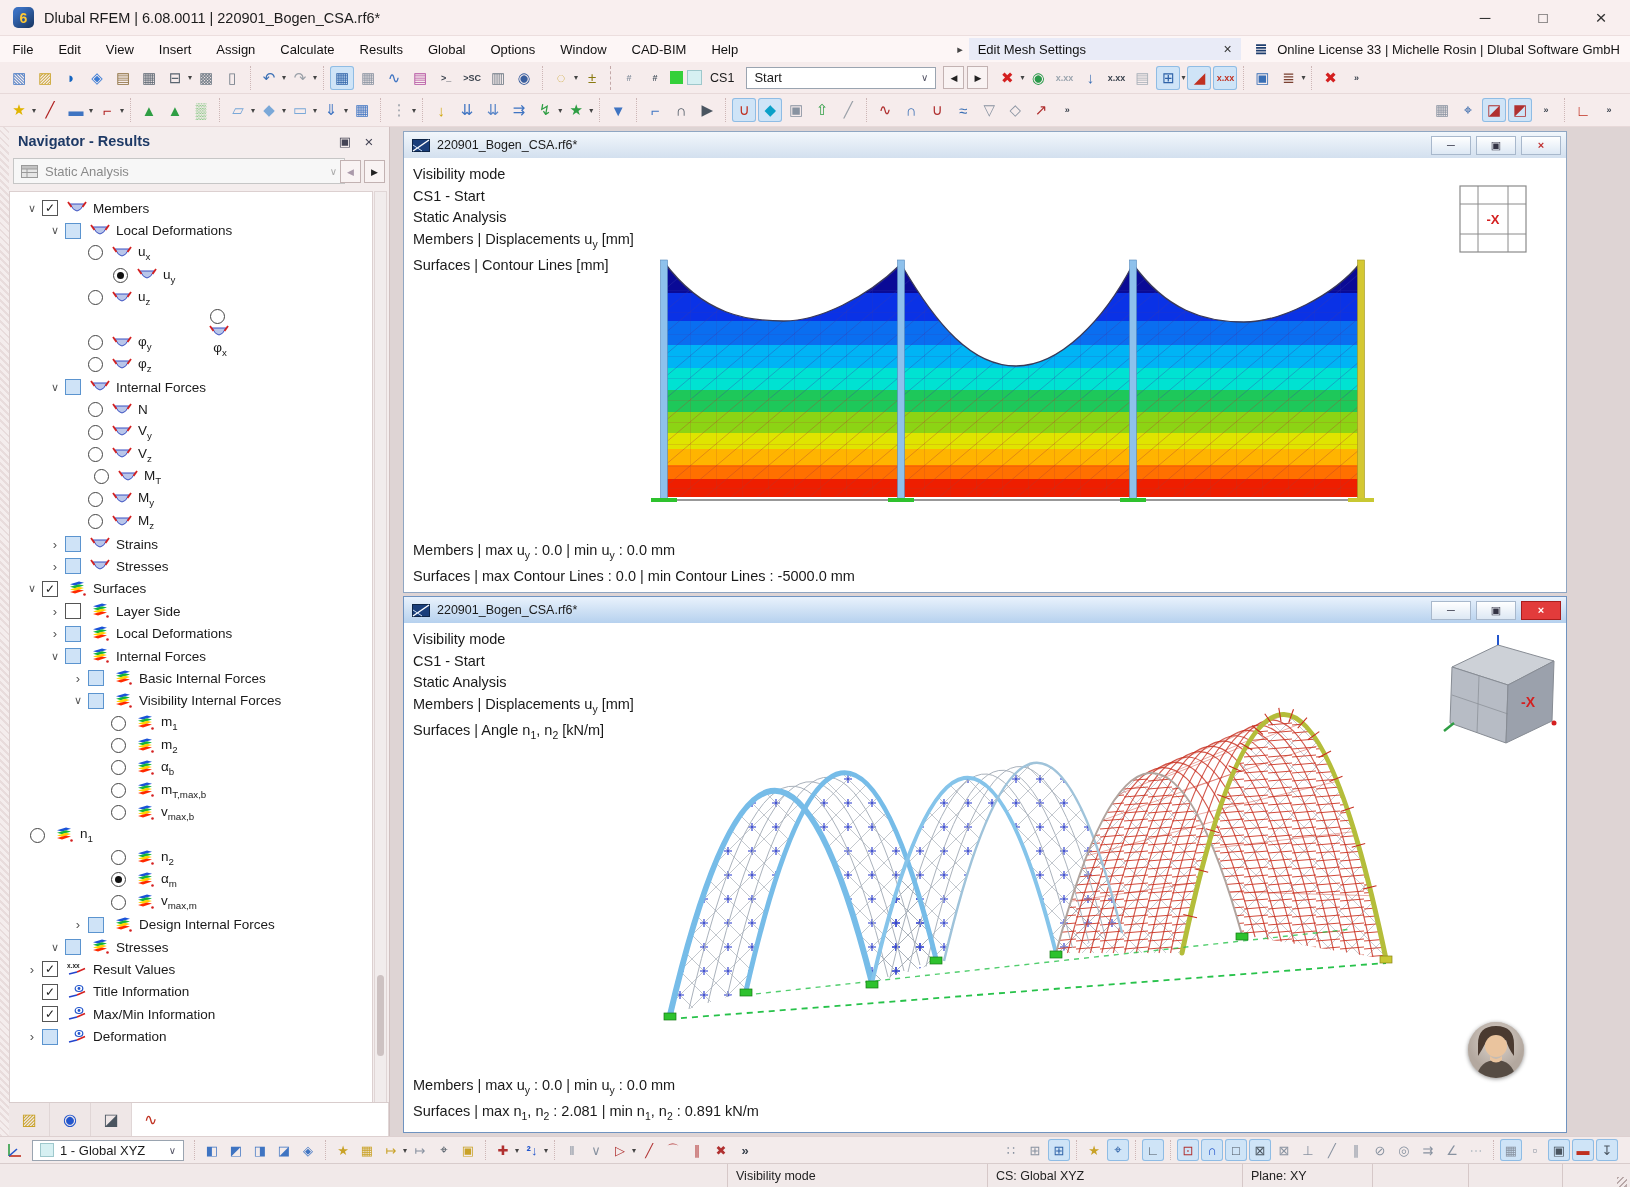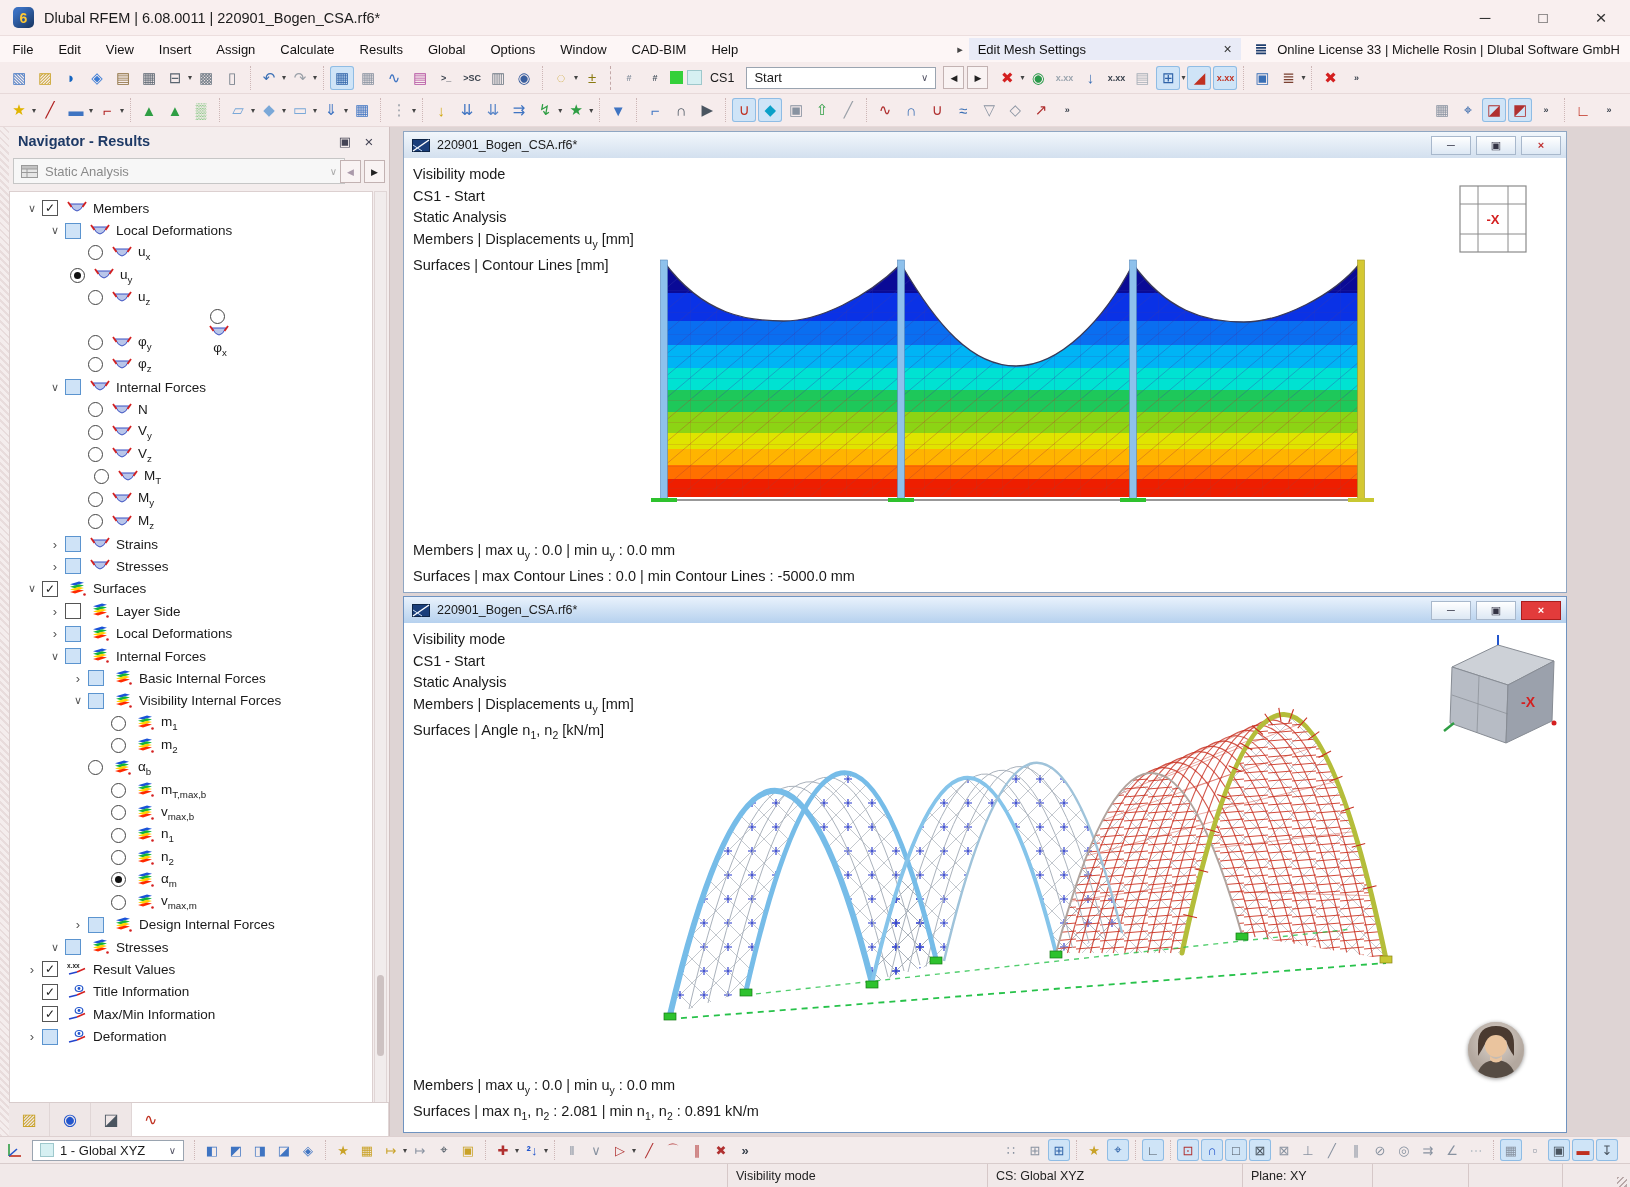--- a/index.html
+++ b/index.html
@@ -501,21 +501,21 @@
           <span class="rb"></span>
           <span class="ticon">
             <svg width="22" height="16">
               <path d="M4,4 Q11,18 18,4 Z" fill="#b9c6ea" stroke="#3a4fc0" stroke-width="1"></path>
               <line x1="2" y1="2" x2="5.5" y2="7" stroke="#d42020" stroke-width="1.8"></line>
               <line x1="20" y1="2" x2="16.5" y2="7" stroke="#d42020" stroke-width="1.8"></line>
             </svg>
           </span>
           <span class="tlabel">u<sub>x</sub></span>
         </div>
-        <div class="trow" style="padding-left: 40px;">
+        <div class="trow" style="padding-left: 83px;">
           <span class="tarrow"></span>
           <span class="rb">
             <span class="dot"></span>
           </span>
           <span class="ticon">
             <svg width="22" height="16">
               <path d="M4,4 Q11,18 18,4 Z" fill="#b9c6ea" stroke="#3a4fc0" stroke-width="1"></path>
               <line x1="2" y1="2" x2="5.5" y2="7" stroke="#d42020" stroke-width="1.8"></line>
               <line x1="20" y1="2" x2="16.5" y2="7" stroke="#d42020" stroke-width="1.8"></line>
             </svg>
@@ -783,21 +783,21 @@
             <svg width="22" height="16">
               <path d="M4,3.2 l9,-2.6 l5,1.2 l-9,2.8 z" fill="#1a53d8"></path>
               <path d="M4,5.800000000000001 l9,-2.6 l5,1.2 l-9,2.8 z" fill="#12b53a"></path>
               <path d="M4,8.4 l9,-2.6 l5,1.2 l-9,2.8 z" fill="#ffd400"></path>
               <path d="M4,11 l9,-2.6 l5,1.2 l-9,2.8 z" fill="#ff2a00"></path>
               <circle cx="18.5" cy="13.5" r="1.3" fill="#d42020"></circle>
             </svg>
           </span>
           <span class="tlabel">m<sub>2</sub></span>
         </div>
-        <div class="trow" style="padding-left: 58px;">
+        <div class="trow" style="padding-left: 81px;">
           <span class="tarrow"></span>
           <span class="rb"></span>
           <span class="ticon">
             <svg width="22" height="16">
               <path d="M4,3.2 l9,-2.6 l5,1.2 l-9,2.8 z" fill="#1a53d8"></path>
               <path d="M4,5.800000000000001 l9,-2.6 l5,1.2 l-9,2.8 z" fill="#12b53a"></path>
               <path d="M4,8.4 l9,-2.6 l5,1.2 l-9,2.8 z" fill="#ffd400"></path>
               <path d="M4,11 l9,-2.6 l5,1.2 l-9,2.8 z" fill="#ff2a00"></path>
               <circle cx="18.5" cy="13.5" r="1.3" fill="#d42020"></circle>
             </svg>
@@ -825,21 +825,21 @@
             <svg width="22" height="16">
               <path d="M4,3.2 l9,-2.6 l5,1.2 l-9,2.8 z" fill="#1a53d8"></path>
               <path d="M4,5.800000000000001 l9,-2.6 l5,1.2 l-9,2.8 z" fill="#12b53a"></path>
               <path d="M4,8.4 l9,-2.6 l5,1.2 l-9,2.8 z" fill="#ffd400"></path>
               <path d="M4,11 l9,-2.6 l5,1.2 l-9,2.8 z" fill="#ff2a00"></path>
               <circle cx="18.5" cy="13.5" r="1.3" fill="#d42020"></circle>
             </svg>
           </span>
           <span class="tlabel">v<sub>max,b</sub></span>
         </div>
-        <div class="trow" style="padding-left: 81px;">
+        <div class="trow" style="">
           <span class="tarrow"></span>
           <span class="rb"></span>
           <span class="ticon">
             <svg width="22" height="16">
               <path d="M4,3.2 l9,-2.6 l5,1.2 l-9,2.8 z" fill="#1a53d8"></path>
               <path d="M4,5.800000000000001 l9,-2.6 l5,1.2 l-9,2.8 z" fill="#12b53a"></path>
               <path d="M4,8.4 l9,-2.6 l5,1.2 l-9,2.8 z" fill="#ffd400"></path>
               <path d="M4,11 l9,-2.6 l5,1.2 l-9,2.8 z" fill="#ff2a00"></path>
               <circle cx="18.5" cy="13.5" r="1.3" fill="#d42020"></circle>
             </svg>

